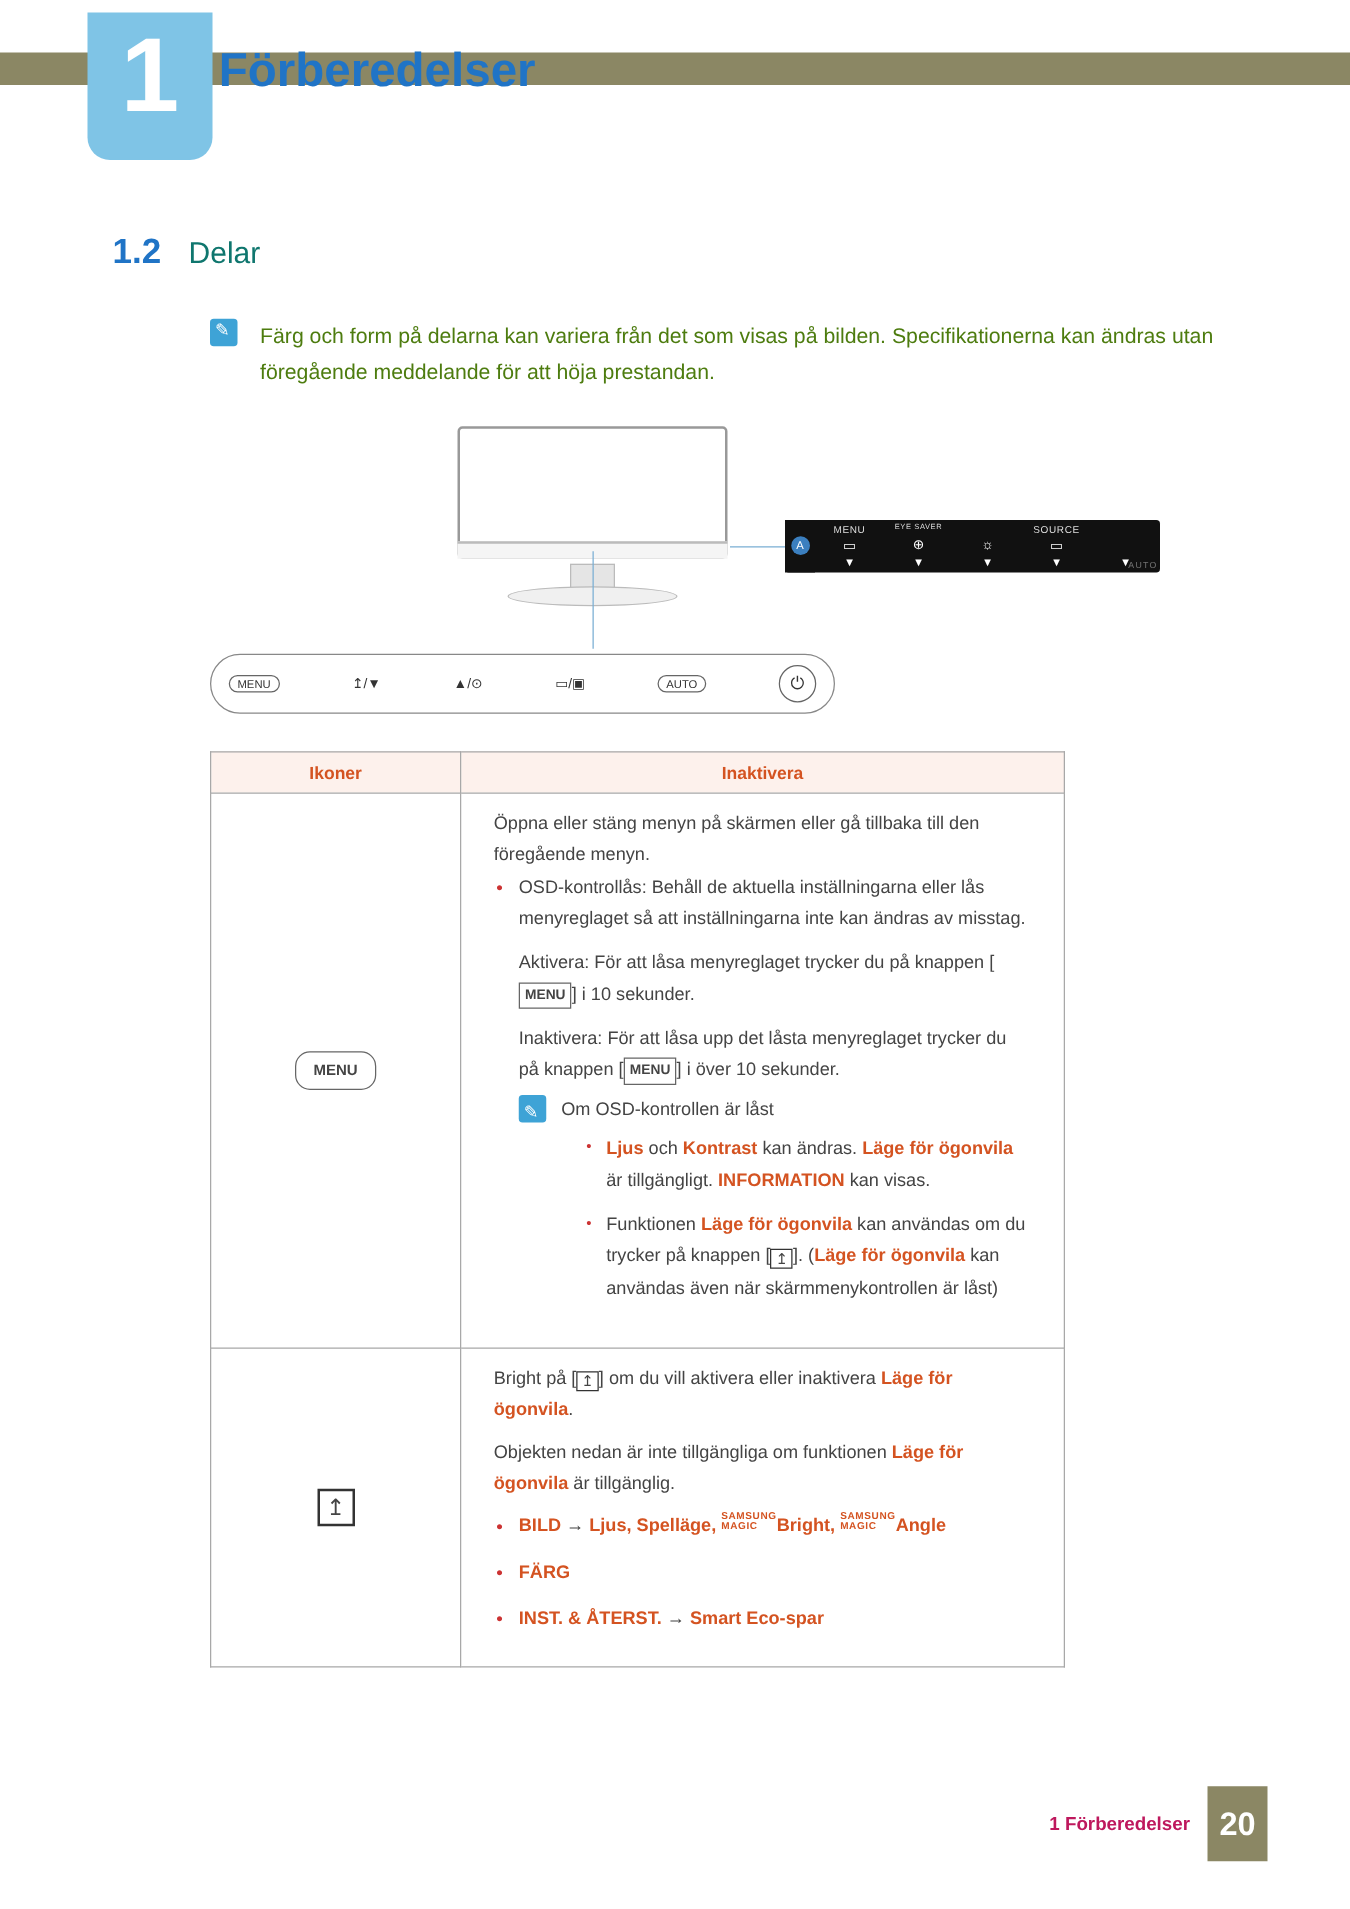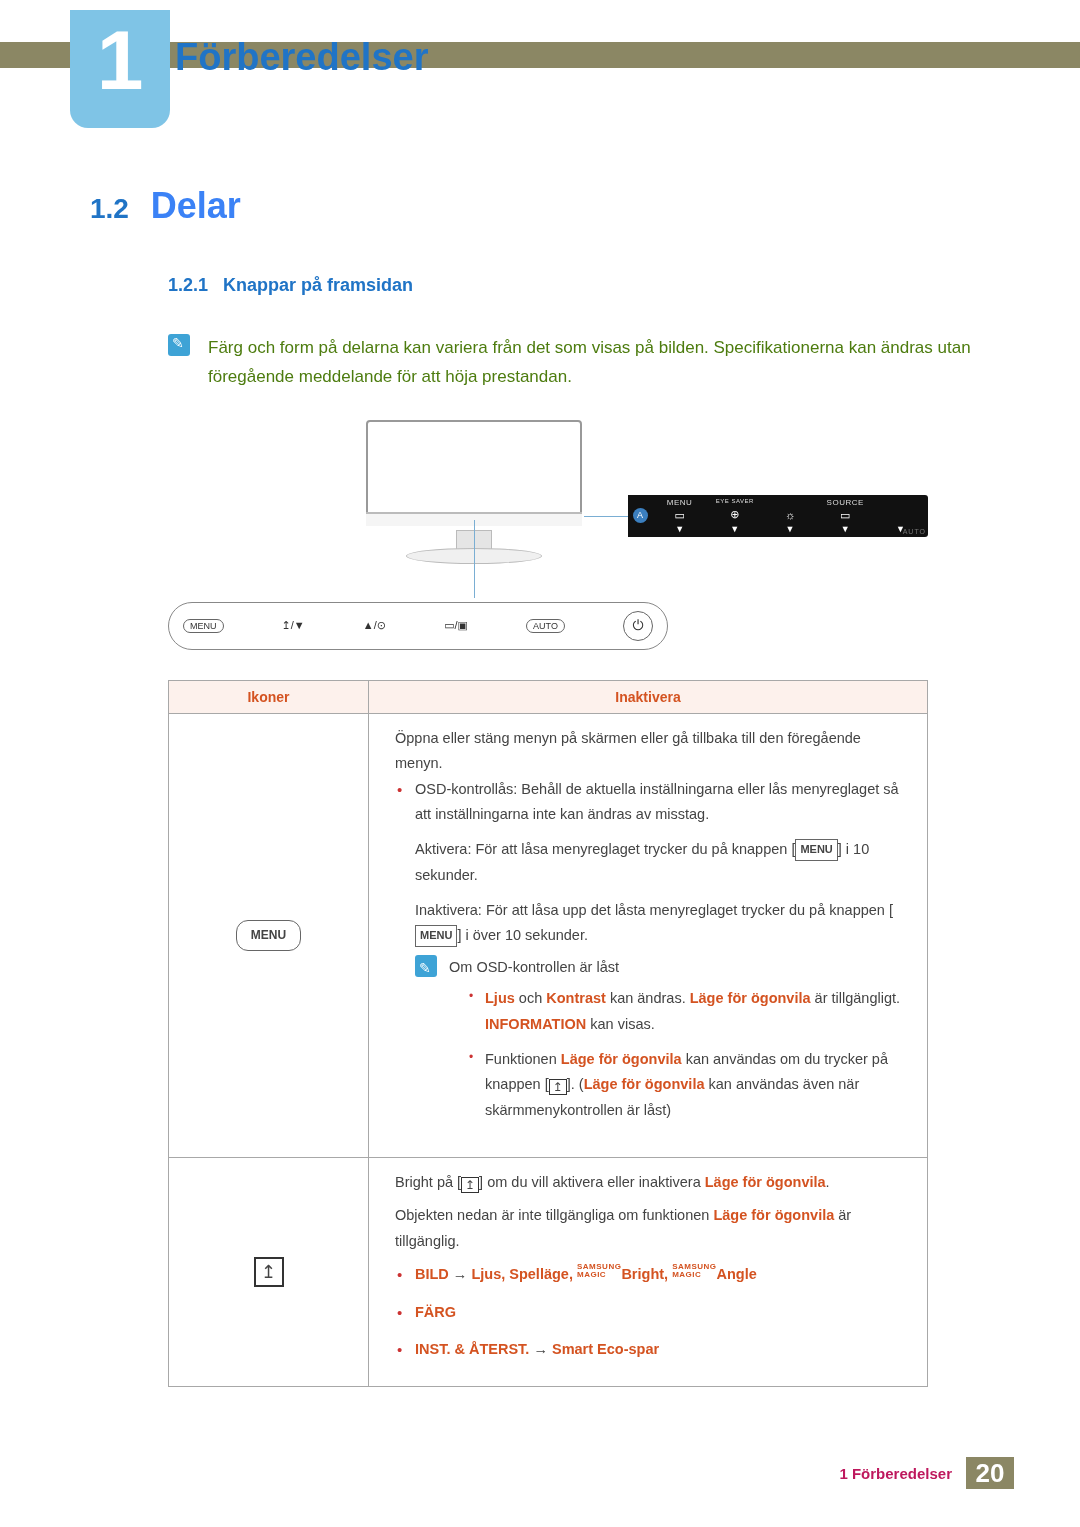--- a/index.html
+++ b/index.html
@@ -42,23 +42,23 @@
     top: 185px; left: 90px; right: 70px;
   }
   .sec-number {
     font-size: 28px;
     font-weight: bold;
     color: #2074c6;
     display: inline-block;
     margin-right: 18px;
   }
   .sec-title {
-    font-size: 36px;
-    font-weight: bold;
-    color: #3b82f6;
+    font-size: 24px;
+    font-weight: normal;
+    color: #0f766e;
     display: inline-block;
   }
   .subsec {
     margin-top: 48px;
     margin-left: 78px;
     font-size: 18px;
     font-weight: bold;
     color: #2074c6;
   }
   .note-row {
@@ -213,21 +213,21 @@
     border: 1.5px double #666;
     border-radius: 50%;
     display:flex;align-items:center;justify-content:center;
     font-size:14px;
   }
 
   
   table.ikon-table {
     margin-top: 30px;
     margin-left: 78px;
-    width: 760px;
+    width: 684px;
     border-collapse: collapse;
     font-size: 14.5px;
     color: #444;
   }
   table.ikon-table th {
     background: #fdf1ec;
     color: #d45321;
     border: 1px solid #a8a8a8;
     padding: 8px 6px;
     font-weight: bold;
@@ -318,45 +318,41 @@
     display:flex;
     align-items:center;
     gap:14px;
   }
   .footer-text {
     color:#be185d;
     font-size:15px;
     font-weight:bold;
   }
   .footer-page {
-    width:48px;height:32px;
+    width:48px;height:60px;
     background:#8b8764;
     color:#fff;
     font-size:26px;
     font-weight:bold;
     display:flex;align-items:center;justify-content:center;
   }
 </style>
 </head>
 <body>
 
 <div class="top-bar"></div>
 <div class="chapter-badge">1</div>
 <div class="chapter-title">Förberedelser</div>
 
 <div class="content">
   <div>
     <span class="sec-number">1.2</span>
     <span class="sec-title">Delar</span>
   </div>
 
-  <div class="subsec">
-    <span>1.2.1</span>&nbsp;&nbsp;
-    <span>Knappar på framsidan</span>
-  </div>
 
   <div class="note-row">
     <div class="note-icon"></div>
     <div class="note-text">Färg och form på delarna kan variera från det som visas på bilden. Specifikationerna kan ändras utan föregående meddelande för att höja prestandan.</div>
   </div>
 
   <div class="illustration-wrap">
     <div class="monitor">
       <div class="monitor-screen"></div>
       <div class="monitor-bezel-bottom"></div>

